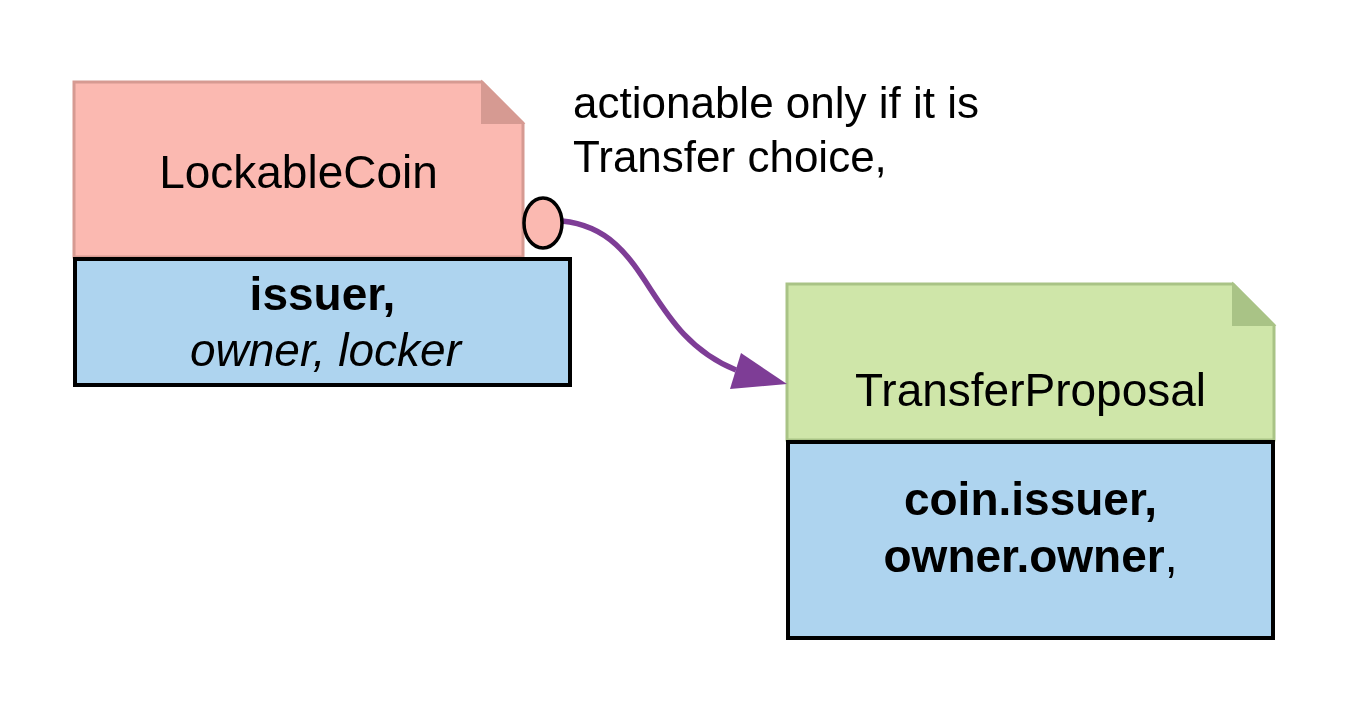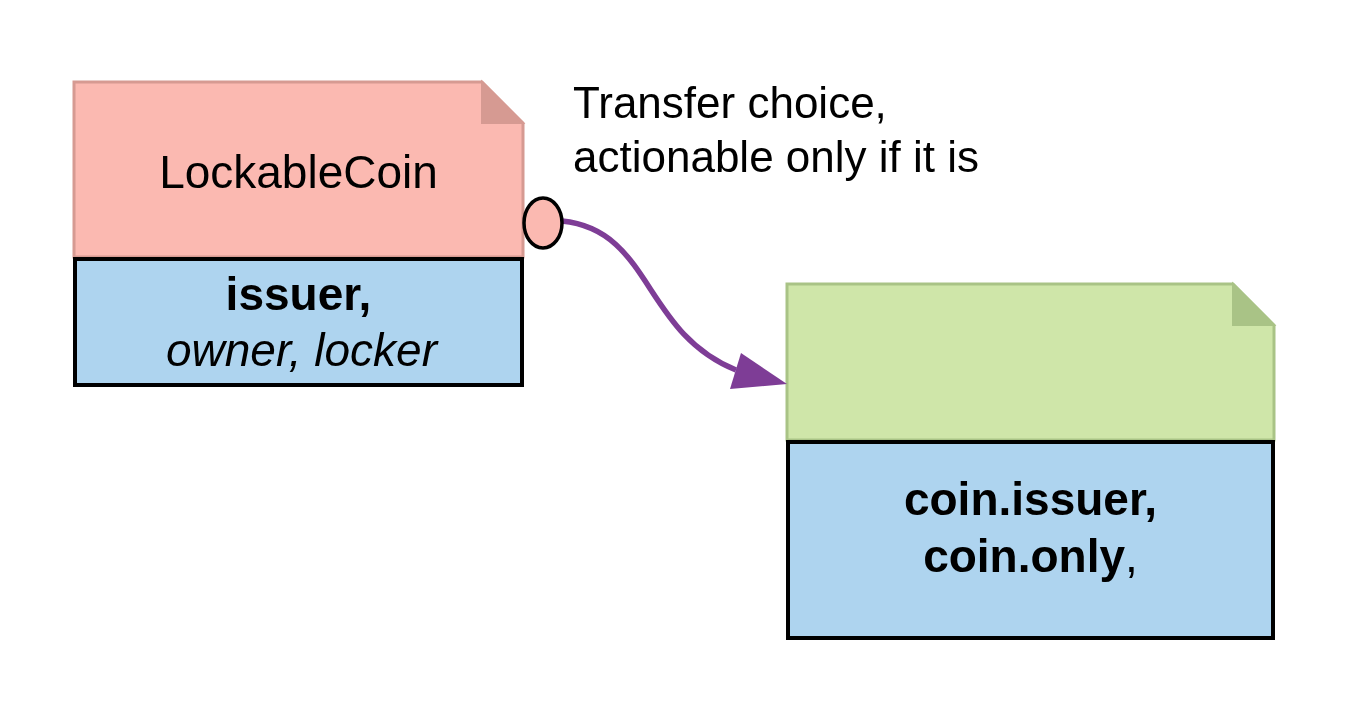--- a/index.html
+++ b/index.html
@@ -42,21 +42,21 @@
     background: var(--blue, #aed4ef);
     border: 4px solid var(--outline, #000000);
     display: flex;
     flex-direction: column;
     align-items: center;
     justify-content: center;
     text-align: center;
     font-size: 46px;
     white-space: nowrap;
   }
-  .sig-lockable { left: 73px;  top: 257px; width: 451px; height: 130px; }
+  .sig-lockable { left: 73px;  top: 257px; width: 499px; height: 130px; }
   .sig-transfer { left: 786px; top: 440px; width: 489px; height: 200px; padding-bottom: 24px; }
   .sig-lockable .sig-line { line-height: 56px; }
   .sig-transfer .sig-line { line-height: 57px; }
   .b { font-weight: bold; }
   .i { font-style: italic; margin-left: 6px; }
   .r { font-weight: normal; font-style: normal; }
 
   
   .annotation {
     left: 573px;
@@ -95,24 +95,25 @@
     <ellipse class="choice-circle" cx="543" cy="223" rx="19" ry="25"></ellipse>
   </svg>
 
   <div class="abs note-title title-lockable">LockableCoin</div>
 
   <div class="abs sig-box sig-lockable">
     <div class="sig-line b">issuer,</div>
     <div class="sig-line i">owner, locker</div>
   </div>
 
+  <div class="abs note-title title-transfer">TransferProposal</div>
 
   <div class="abs sig-box sig-transfer">
     <div class="sig-line b">coin.issuer,</div>
-    <div class="sig-line"><span class="b">coin.only</span><span class="r">,</span></div>
+    <div class="sig-line"><span class="b">owner.owner</span><span class="r">,</span></div>
   </div>
 
   <div class="abs annotation">
+    <div>actionable only if it is</div>
     <div>Transfer choice,</div>
-    <div>actionable only if it is</div>
   </div>
 
 </div>
 
 </body></html>

